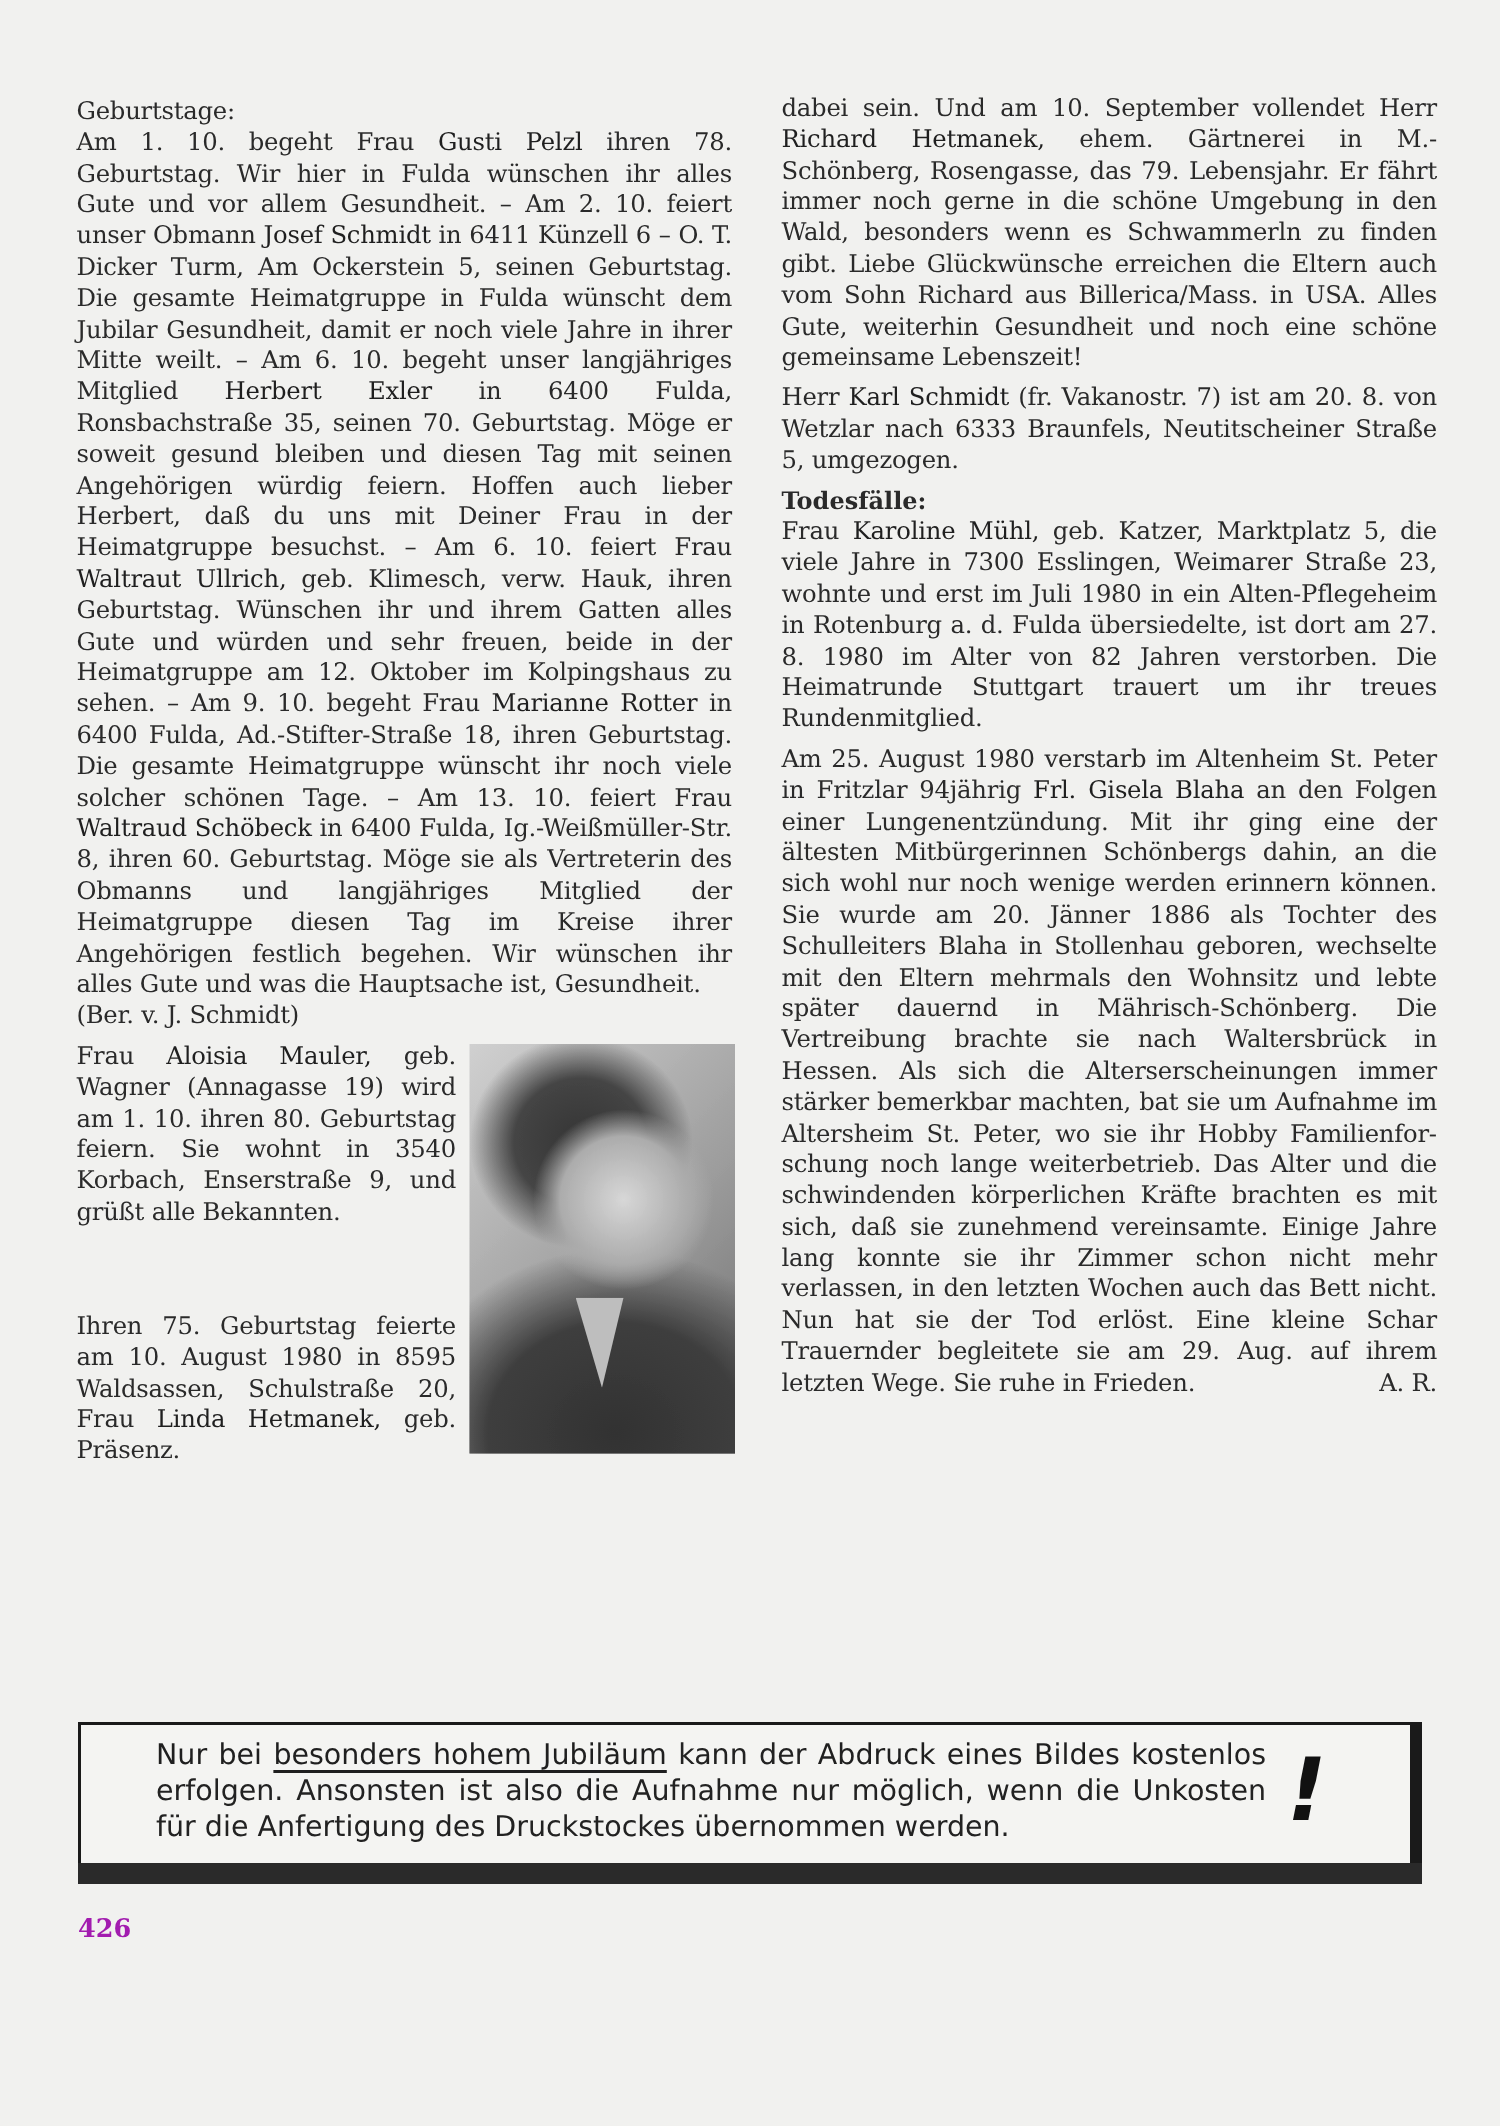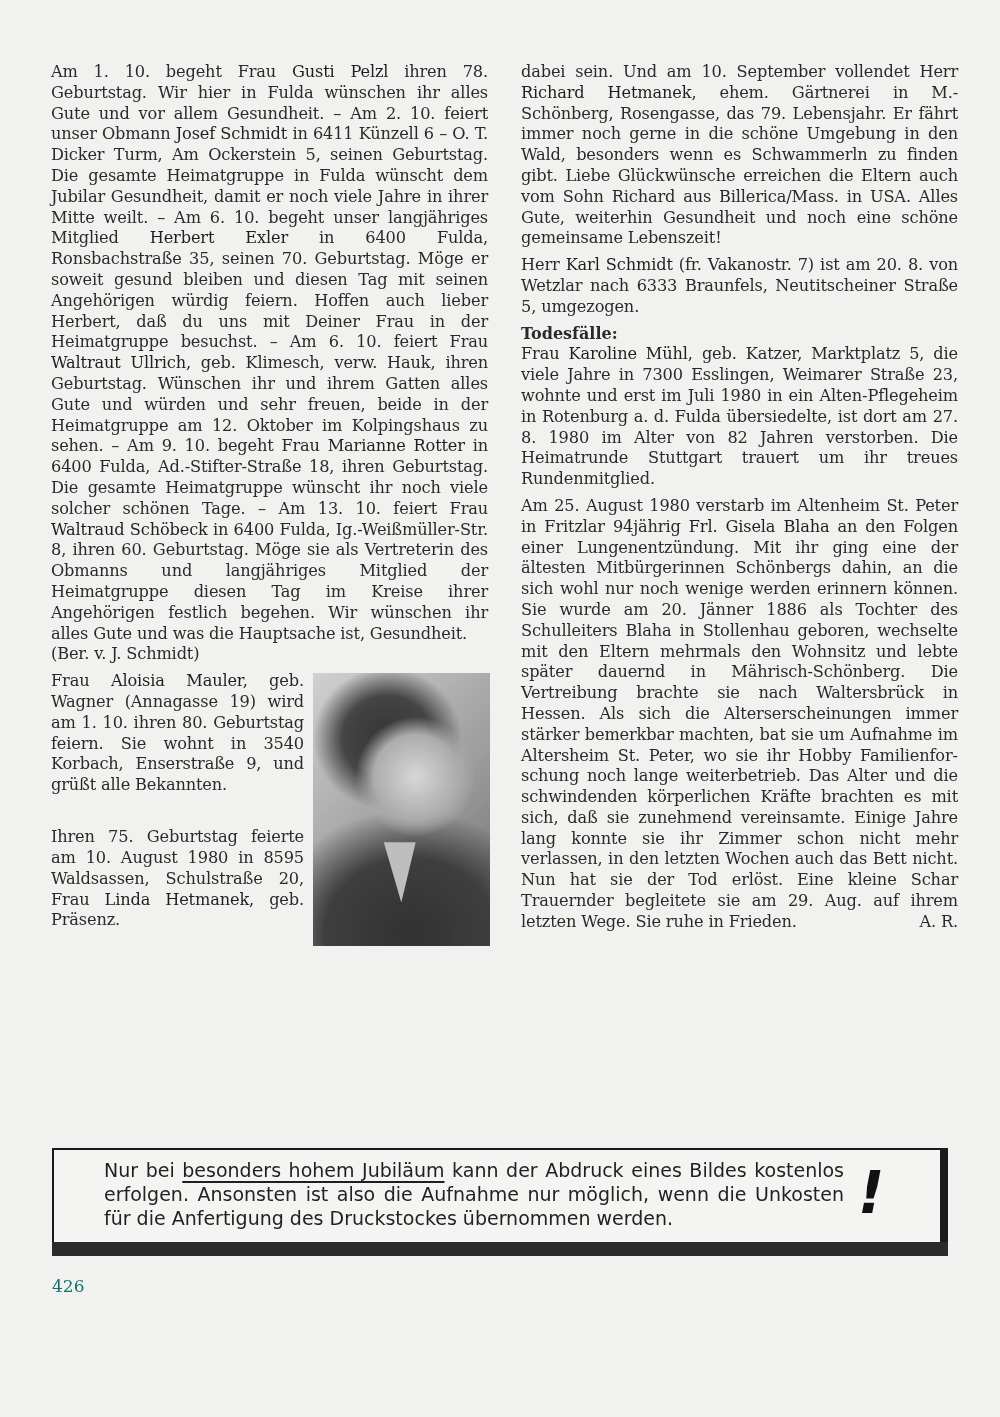--- a/index.html
+++ b/index.html
@@ -56,35 +56,36 @@
       font-size: 19px; line-height: 24px; text-align: justify; color: #222;
     }
     .notice-text .u { text-decoration: underline; text-decoration-thickness: 2px; text-underline-offset: 4px; }
     .exclaim {
       position: absolute; left: 804px; top: 14px;
       font-family: "DejaVu Sans", sans-serif; font-weight: bold;
       font-size: 58px; line-height: 58px; font-style: italic; color: #111;
     }
     .page-number {
       position: absolute; left: 52px; top: 1276px;
-      font-size: 17px; color: #0f766e;
+      font-size: 17px; color: #a21caf; font-weight: bold;
     }
   </style>
 </head>
 <body>
 
 <div class="col col-left">
+  <p style="margin-top:2px">Geburtstage:</p>
   <p style="margin-top:0">Am 1. 10. begeht Frau <b>Gusti Pelzl</b> ihren 78. Geburtstag. Wir hier in Fulda wünschen ihr alles Gute und vor allem Gesundheit. – Am 2. 10. feiert unser Obmann <b>Josef Schmidt</b> in 6411 Künzell 6 – O. T. Dicker Turm, Am Ockerstein 5, seinen Geburtstag. Die gesamte Heimatgruppe in Fulda wünscht dem Jubilar Gesundheit, damit er noch viele Jahre in ihrer Mitte weilt. – Am 6. 10. begeht unser langjähriges Mitglied <b>Herbert Exler</b> in 6400 Fulda, Ronsbachstraße 35, seinen 70. Ge­burtstag. Möge er soweit gesund bleiben und diesen Tag mit seinen Angehörigen würdig feiern. Hoffen auch lieber Herbert, daß du uns mit Deiner Frau in der Heimatgruppe besuchst. – Am 6. 10. feiert Frau <b>Waltraut Ullrich,</b> geb. Klimesch, verw. Hauk, ihren Geburtstag. Wünschen ihr und ihrem Gatten alles Gute und würden und sehr freuen, beide in der Heimatgruppe am 12. Oktober im Kolpingshaus zu sehen. – Am 9. 10. begeht Frau <b>Marianne Rotter</b> in 6400 Fulda, Ad.-Stifter-Straße 18, ihren Geburtstag. Die ge­samte Heimatgruppe wünscht ihr noch viele solcher schönen Tage. – Am 13. 10. feiert Frau <b>Waltraud Schöbeck</b> in 6400 Fulda, Ig.-Weiß­müller-Str. 8, ihren 60. Geburtstag. Möge sie als Vertreterin des Obmanns und langjähri­ges Mitglied der Heimatgruppe diesen Tag im Kreise ihrer Angehörigen festlich bege­hen. Wir wünschen ihr alles Gute und was die Hauptsache ist, Gesundheit.</p>
   <p class="sign" style="margin-top:0">(Ber. v. J. Schmidt)</p>
 
   <div class="photo-block">
     <div class="photo-text" style="top:0">
       <p>Frau <b>Aloisia Mauler,</b> geb. Wagner (Annagasse 19) wird am 1. 10. ihren 80. Geburtstag feiern. Sie wohnt in 3540 Korbach, Enserstraße 9, und grüßt alle Bekannten.</p>
     </div>
-    <div class="photo-text" style="top:156px">
+    <div class="photo-text" style="top:180px">
       <p>Ihren 75. Geburtstag fei­erte am 10. August 1980 in 8595 Waldsassen, Schul­straße 20, Frau <b>Linda Hetmanek,</b> geb. Präsenz.</p>
     </div>
     <div class="photo" title="Portrait photo of Aloisia Mauler"></div>
   </div>
 </div>
 
 <div class="col col-right">
   <p>dabei sein. Und am 10. September vollendet Herr <b>Richard Hetmanek,</b> ehem. Gärtnerei in M.-Schönberg, Rosengasse, das 79. Lebens­jahr. Er fährt immer noch gerne in die schöne Umgebung in den Wald, besonders wenn es Schwammerln zu finden gibt. Liebe Glück­wünsche erreichen die Eltern auch vom Sohn Richard aus Billerica/Mass. in USA. Alles Gute, weiterhin Gesundheit und noch eine schöne gemeinsame Lebenszeit!</p>
   <p>Herr <b>Karl Schmidt</b> (fr. Vakanostr. 7) ist am 20. 8. von Wetzlar nach 6333 Braunfels, Neutit­scheiner Straße 5, umgezogen.</p>
   <p class="heading" style="margin-top:6px">Todesfälle:</p>

